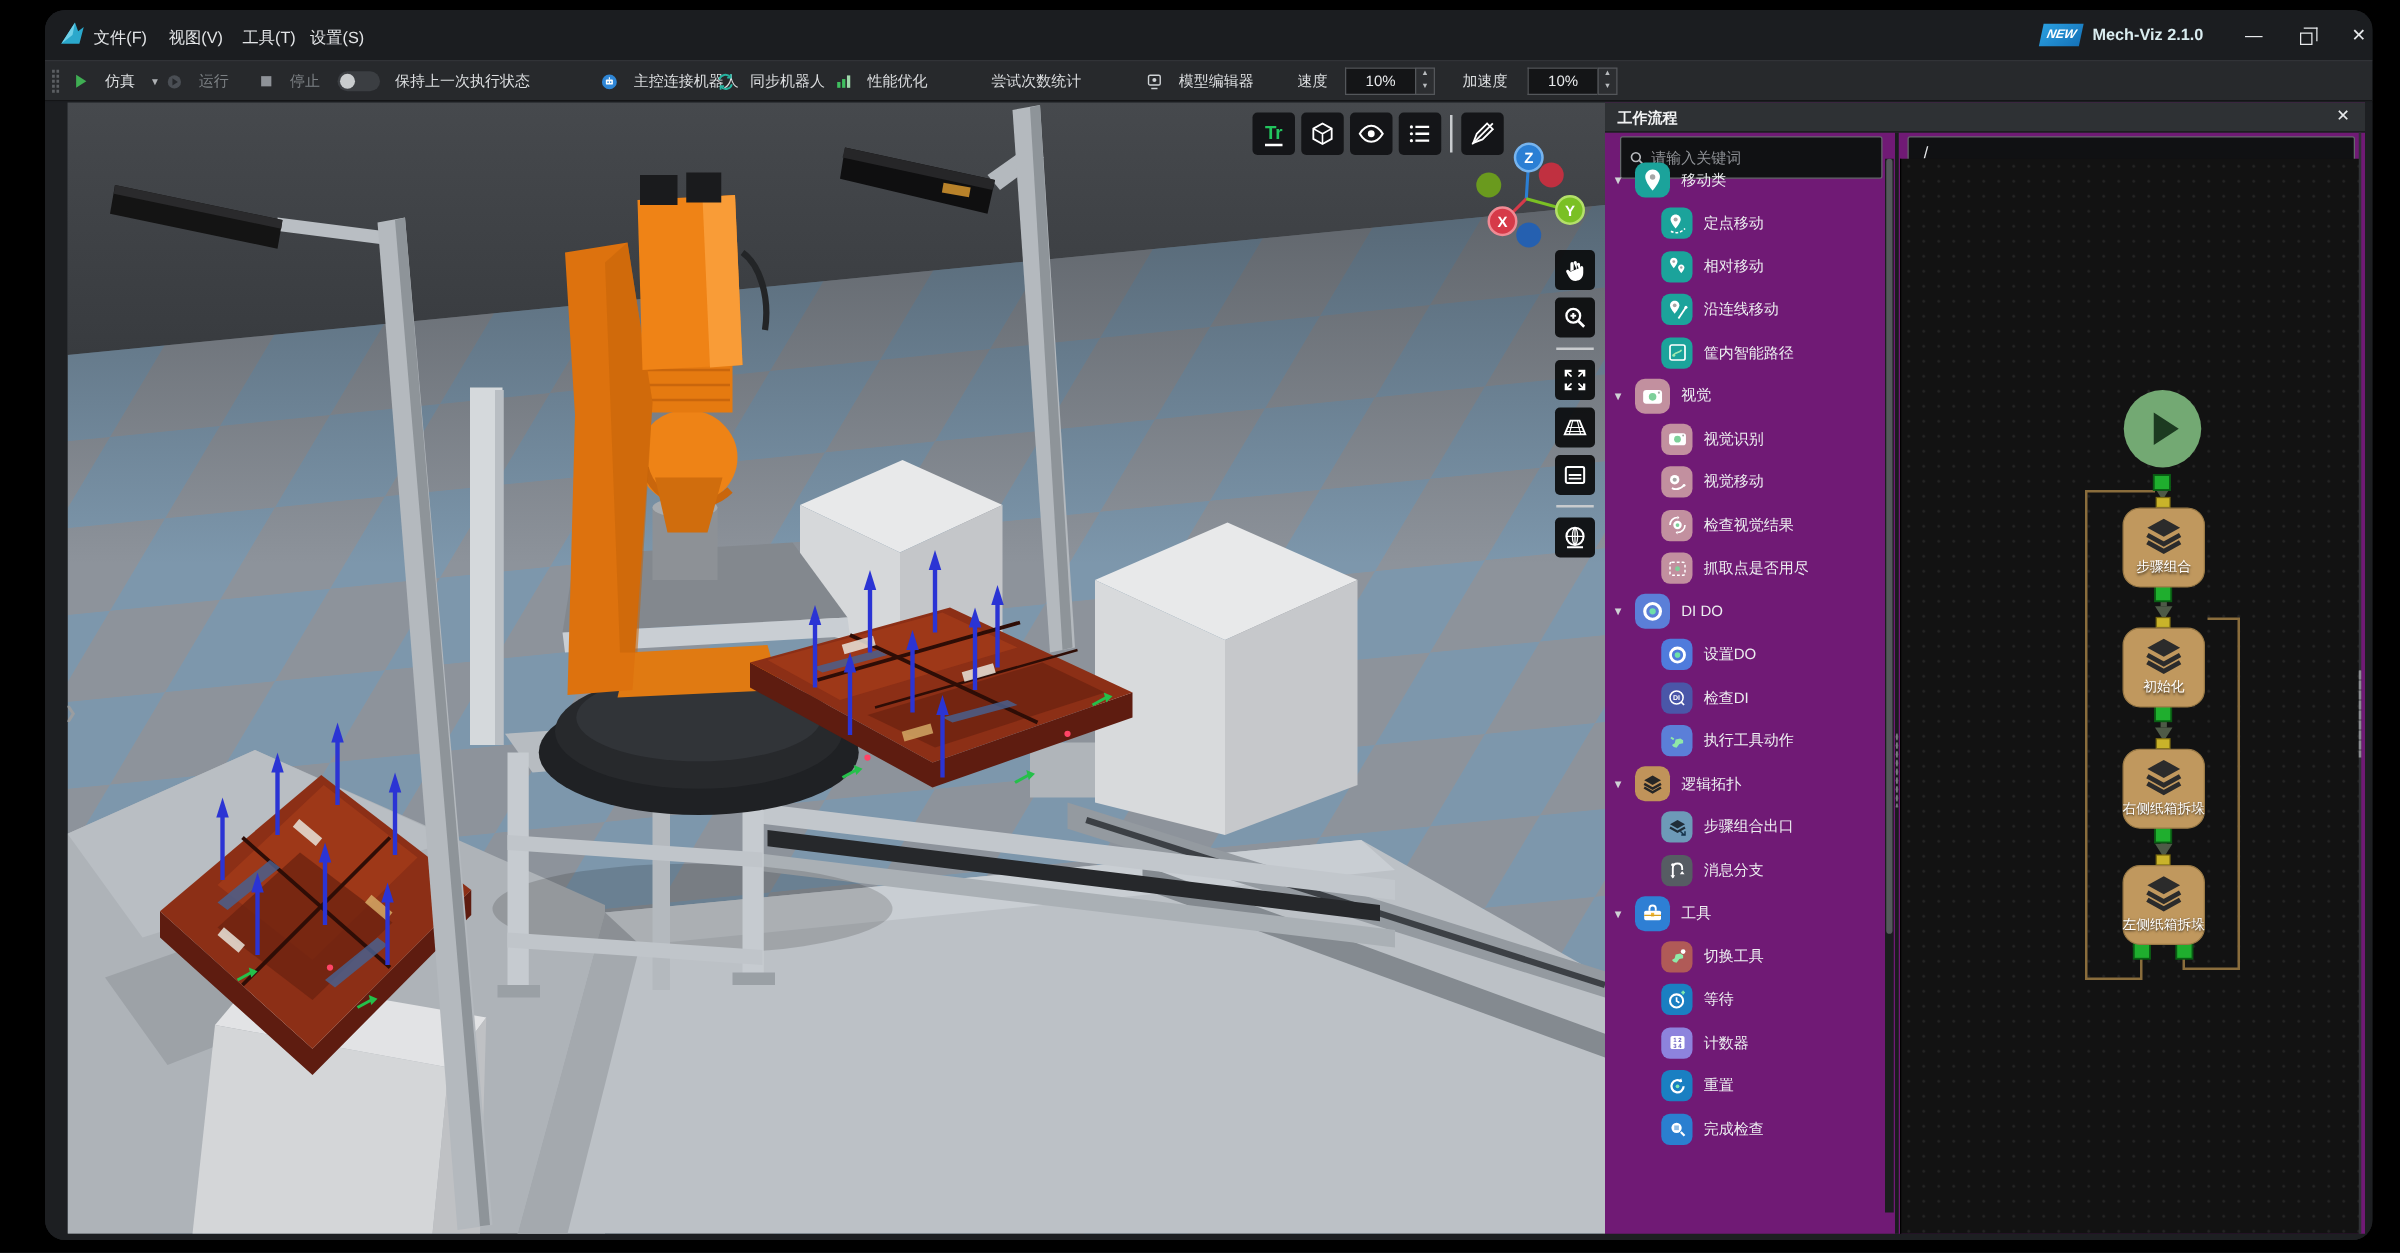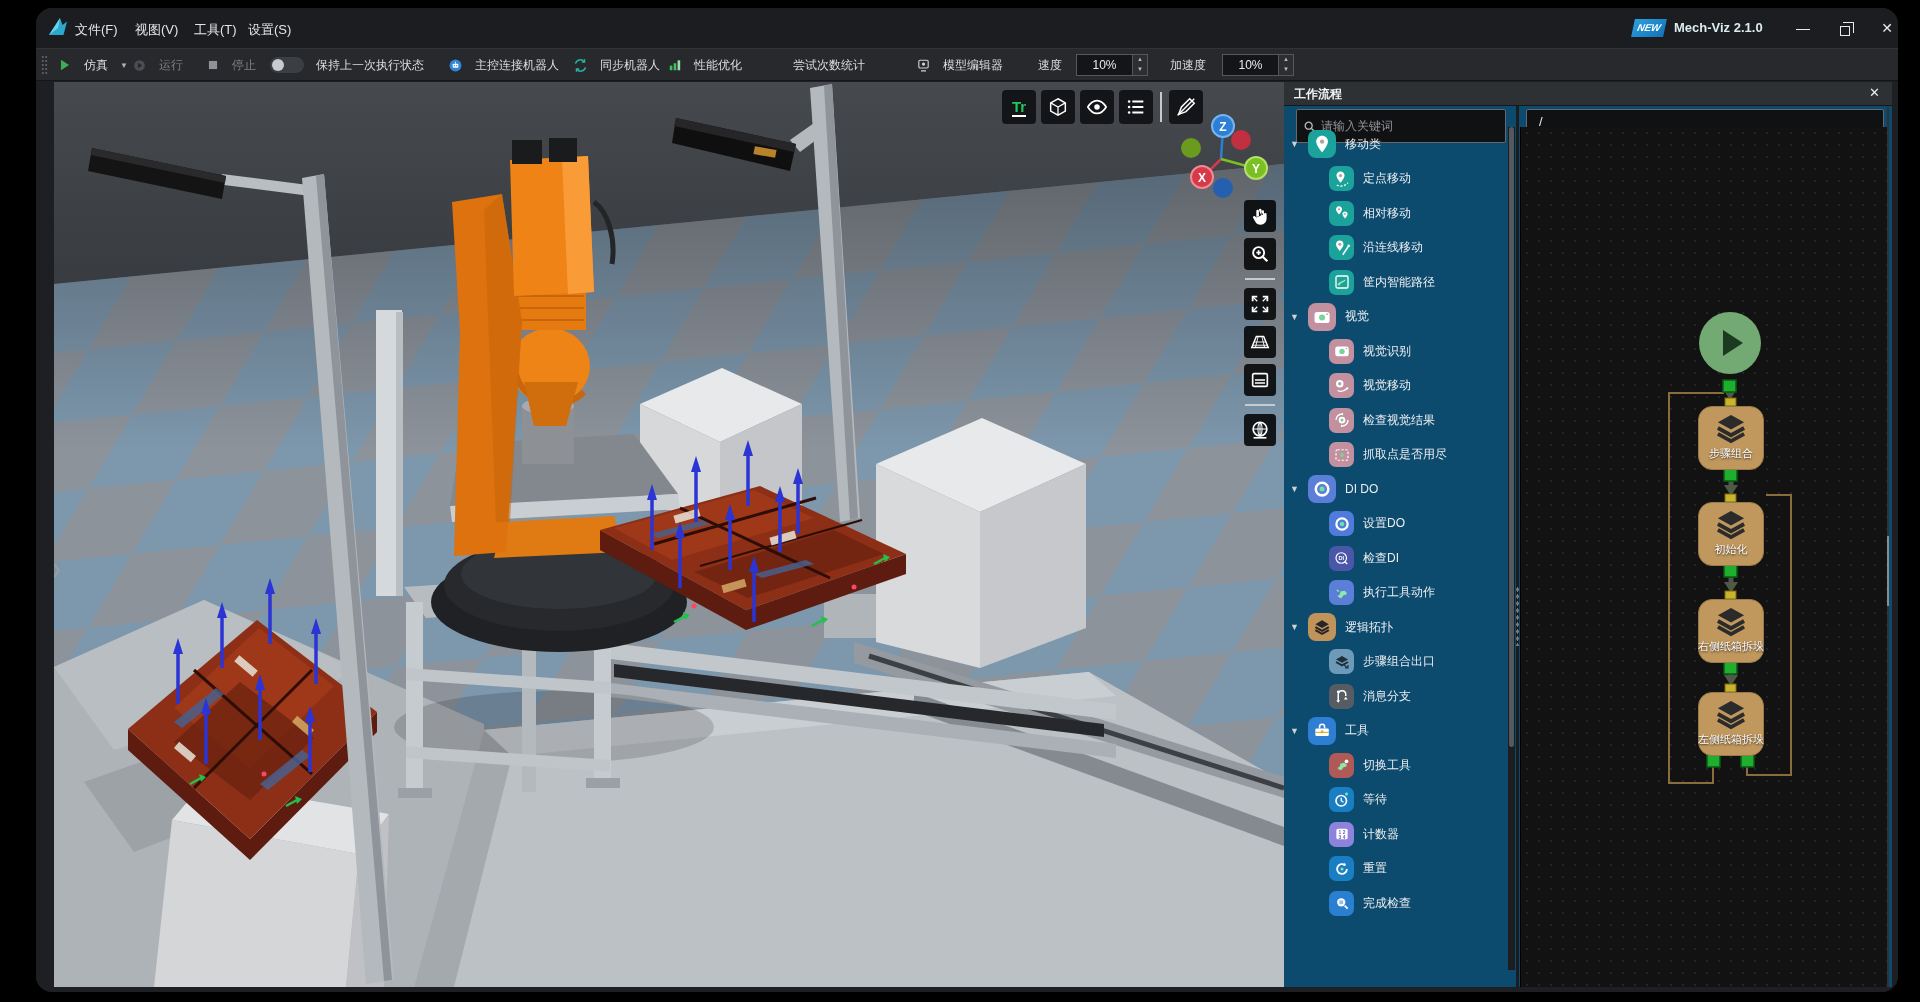--- a/index.html
+++ b/index.html
@@ -35,21 +35,21 @@
 .vp-btn svg{width:22px;height:22px}
 .vp-btn .trtxt{font-size:15px;font-weight:bold;color:#22c55e;border-bottom:2px solid #fff;line-height:17px}
 .vp-div{width:2px;height:30px;background:#c8cbce;margin:0 2px}
 .gizmo{position:absolute;left:1110px;top:14px;width:120px;height:110px}
 .side-tools{position:absolute;left:1189px;top:118px;width:34px;display:flex;flex-direction:column;gap:6px;align-items:center}
 .side-btn{width:32px;height:32px;background:rgba(10,11,12,.92);border-radius:4px;display:flex;align-items:center;justify-content:center}
 .side-btn svg{width:22px;height:22px}
 .side-div{width:30px;height:2px;background:#c8cbce;margin:2px 0}
 .vp-collapse{position:absolute;left:-3px;top:480px;color:#9a9da0;font-size:13px}
 
-.rpanel{position:absolute;left:1248px;top:0;width:608px;height:905px;background:#0c4a6e}
+.rpanel{position:absolute;left:1248px;top:0;width:608px;height:905px;background:#701a75}
 .phead{position:absolute;left:0;top:0;right:0;height:24px;background:#2e3134;border-bottom:1px solid #17181a}
 .phead .ptitle{position:absolute;left:10px;top:4px;font-size:12px;font-weight:bold;color:#f2f3f4}
 .phead .pclose{position:absolute;right:12px;top:3px;font-size:13px;color:#e8eaec}
 .search{position:absolute;left:12px;top:27px;width:210px;height:25px;background:#101113;border:1px solid #65686c;border-radius:2px;display:flex;align-items:center;padding:16px 6px;gap:5px}
 .search input{flex:1;background:transparent;border:none;outline:none;color:#d8dadc;font-size:12px;font-family:inherit}
 .search input::placeholder{color:#8f9296}
 .pathbox{position:absolute;left:242px;top:27px;width:358px;height:25px;background:#101113;border:1px solid #65686c;border-radius:2px;color:#e8eaec;font-size:13px;line-height:23px;padding-left:12px}
 .steplist{position:absolute;left:0;top:45px;width:226px;height:860px;overflow:hidden}
 .step-row{height:34.5px;display:flex;align-items:center}
 .step-row .tri{width:11px;margin-left:6px;font-size:9px;color:#cfd2d5}
@@ -114,21 +114,21 @@
           <rect x="5" y="5" width="14" height="14" fill="#8e9298"></rect>
         </svg>
       <span>停止</span>
     </span>
     <span class="titem" style="left:234px">
       <span class="toggle">
           <span class="knob"></span>
         </span>
       <span>保持上一次执行状态</span>
     </span>
-    <span class="titem" style="left:412px">
+    <span class="titem" style="left:444px">
       <svg width="15" height="15" viewBox="0 0 24 24">
           <circle cx="12" cy="12" r="9.5" fill="#2f86d6"></circle>
           <rect x="7.5" y="9" width="9" height="6.5" rx="1.2" fill="#fff"></rect>
           <circle cx="10.3" cy="12.2" r="1.1" fill="#2f86d6"></circle>
           <circle cx="13.7" cy="12.2" r="1.1" fill="#2f86d6"></circle>
           <path d="M12 6v3" stroke="#fff" stroke-width="1.4"></path>
         </svg>
       <span>主控连接机器人</span>
     </span>
     <span class="titem" style="left:537px">

